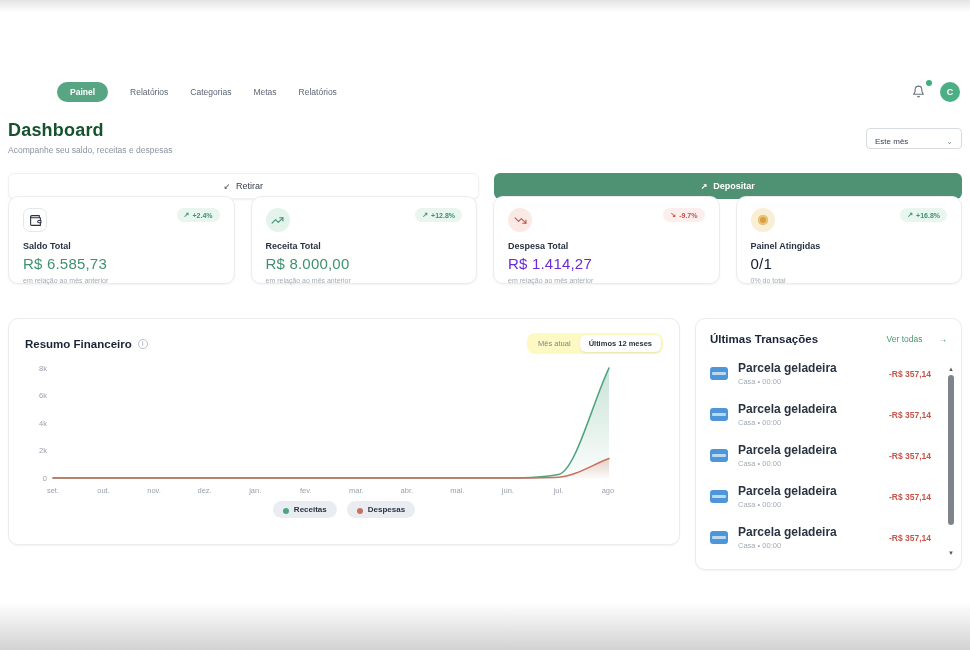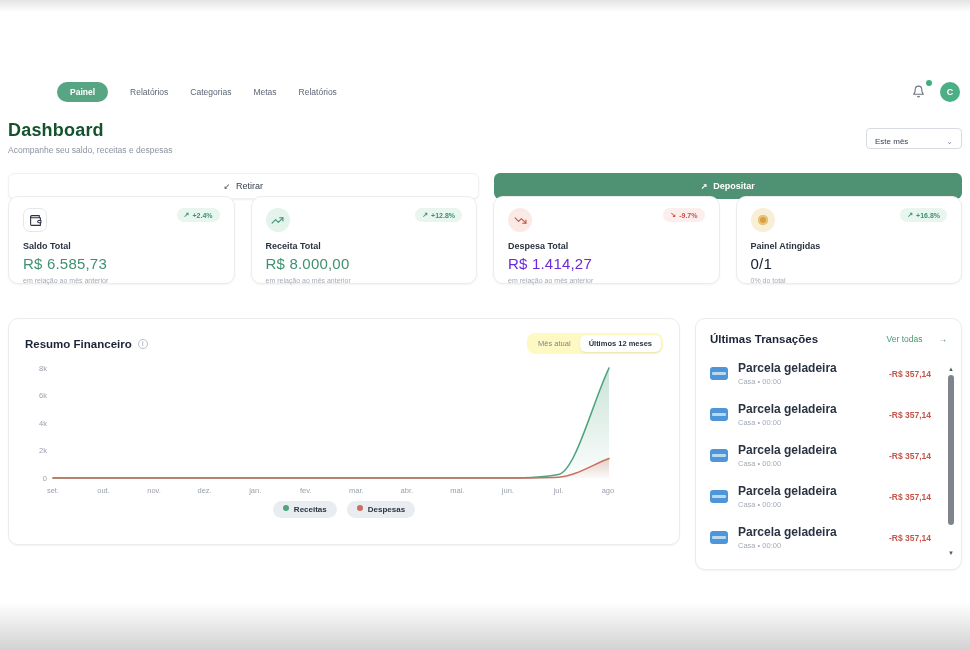--- a/index.html
+++ b/index.html
@@ -65,21 +65,21 @@
   .chart-card{width:672px;flex:none;padding:14px 16px 10px;height:227px}
   .chart-header{display:flex;justify-content:space-between;align-items:center}
   .chart-title{font-size:11.5px;font-weight:800;color:#1b2437;display:flex;align-items:center;gap:6px}
   .info-icon{width:10px;height:10px;border-radius:50%;border:1px solid #b9bfc9;color:#b9bfc9;
     font-size:7px;display:flex;align-items:center;justify-content:center;font-weight:700}
   .toggle{background:#fef9c3;border-radius:8px;padding:2px;display:flex;font-size:7.5px}
   .toggle-opt{padding:4px 9px;border-radius:6px;color:#7d8694;cursor:pointer}
   .toggle-opt.active{background:#fff;color:#2a3342;font-weight:600;box-shadow:0 1px 2px rgba(0,0,0,.09)}
   svg.chart{display:block;margin-top:6px}
   .legend{display:flex;justify-content:center;gap:10px;margin-top:3px}
-  .legend-pill{display:flex;align-items:flex-start;gap:5px;background:#e9edf1;border-radius:11px;
+  .legend-pill{display:flex;align-items:flex-end;gap:5px;background:#e9edf1;border-radius:11px;
     padding:4px 10px;font-size:8px;color:#2a3342;font-weight:600;cursor:pointer}
   .dot{width:6px;height:6px;border-radius:50%}
 
   
   .tx-card{flex:1;padding:14px 14px 10px;height:252px;position:relative}
   .tx-header{display:flex;justify-content:space-between;align-items:center}
   .tx-title-h{font-size:11.5px;font-weight:800;color:#1b2437}
   .view-all{font-size:8.5px;color:#45996f;display:flex;gap:16px;align-items:center;cursor:pointer;background:none;border:none;font-family:inherit}
   .tx-list{margin-top:8px;display:flex;flex-direction:column}
   .tx-row{display:flex;align-items:center;gap:10px;padding:8px 0;cursor:pointer}

